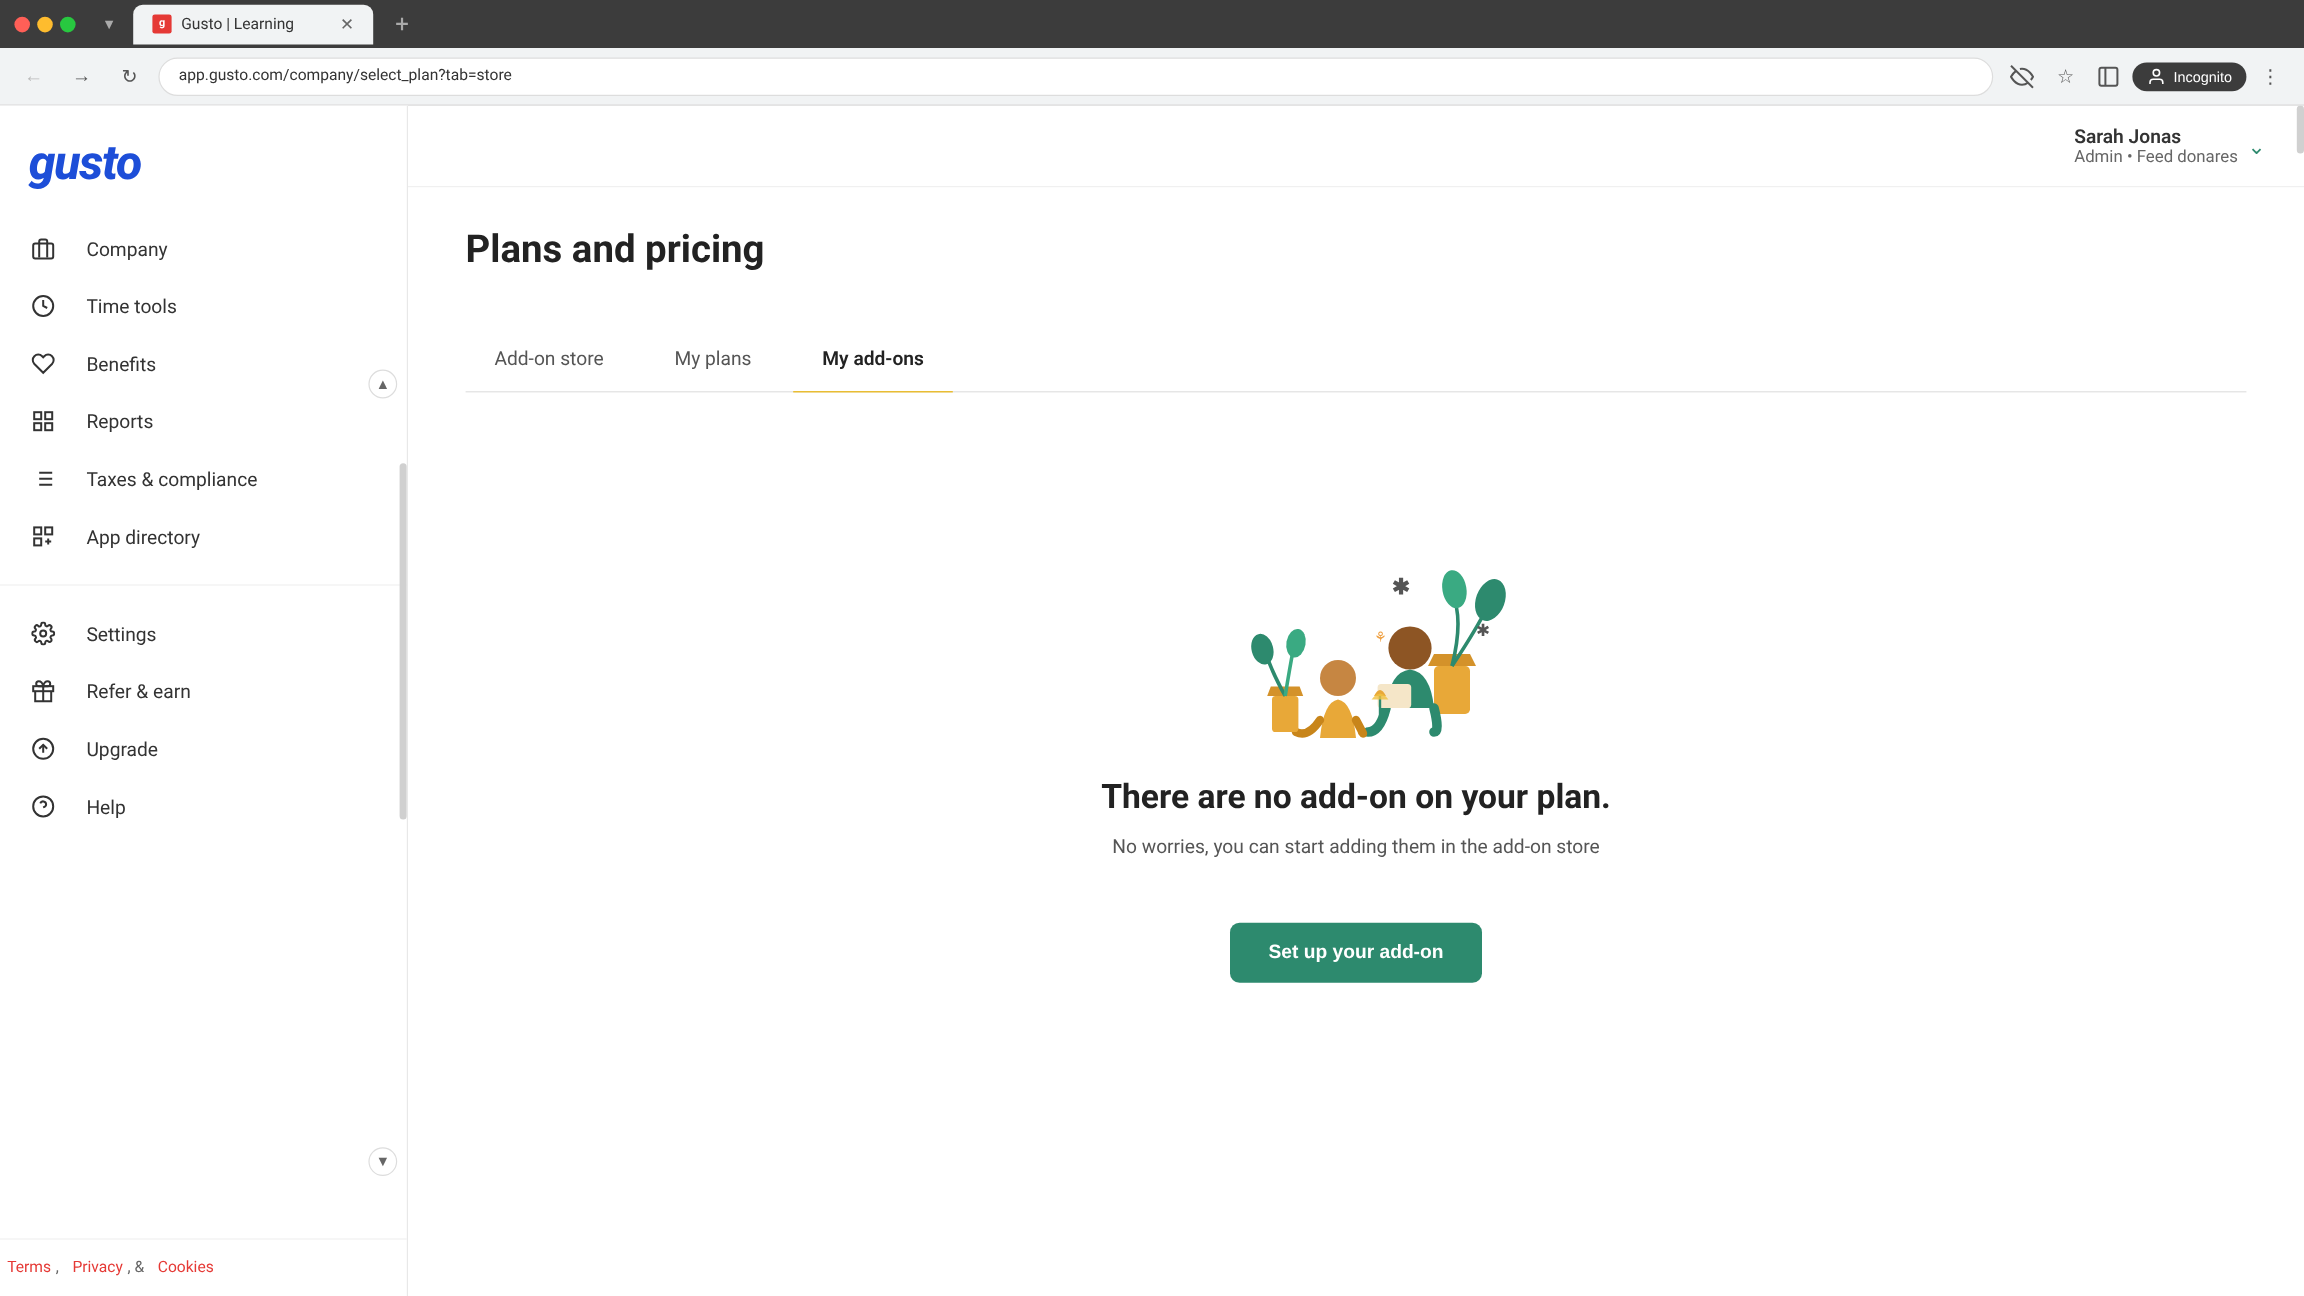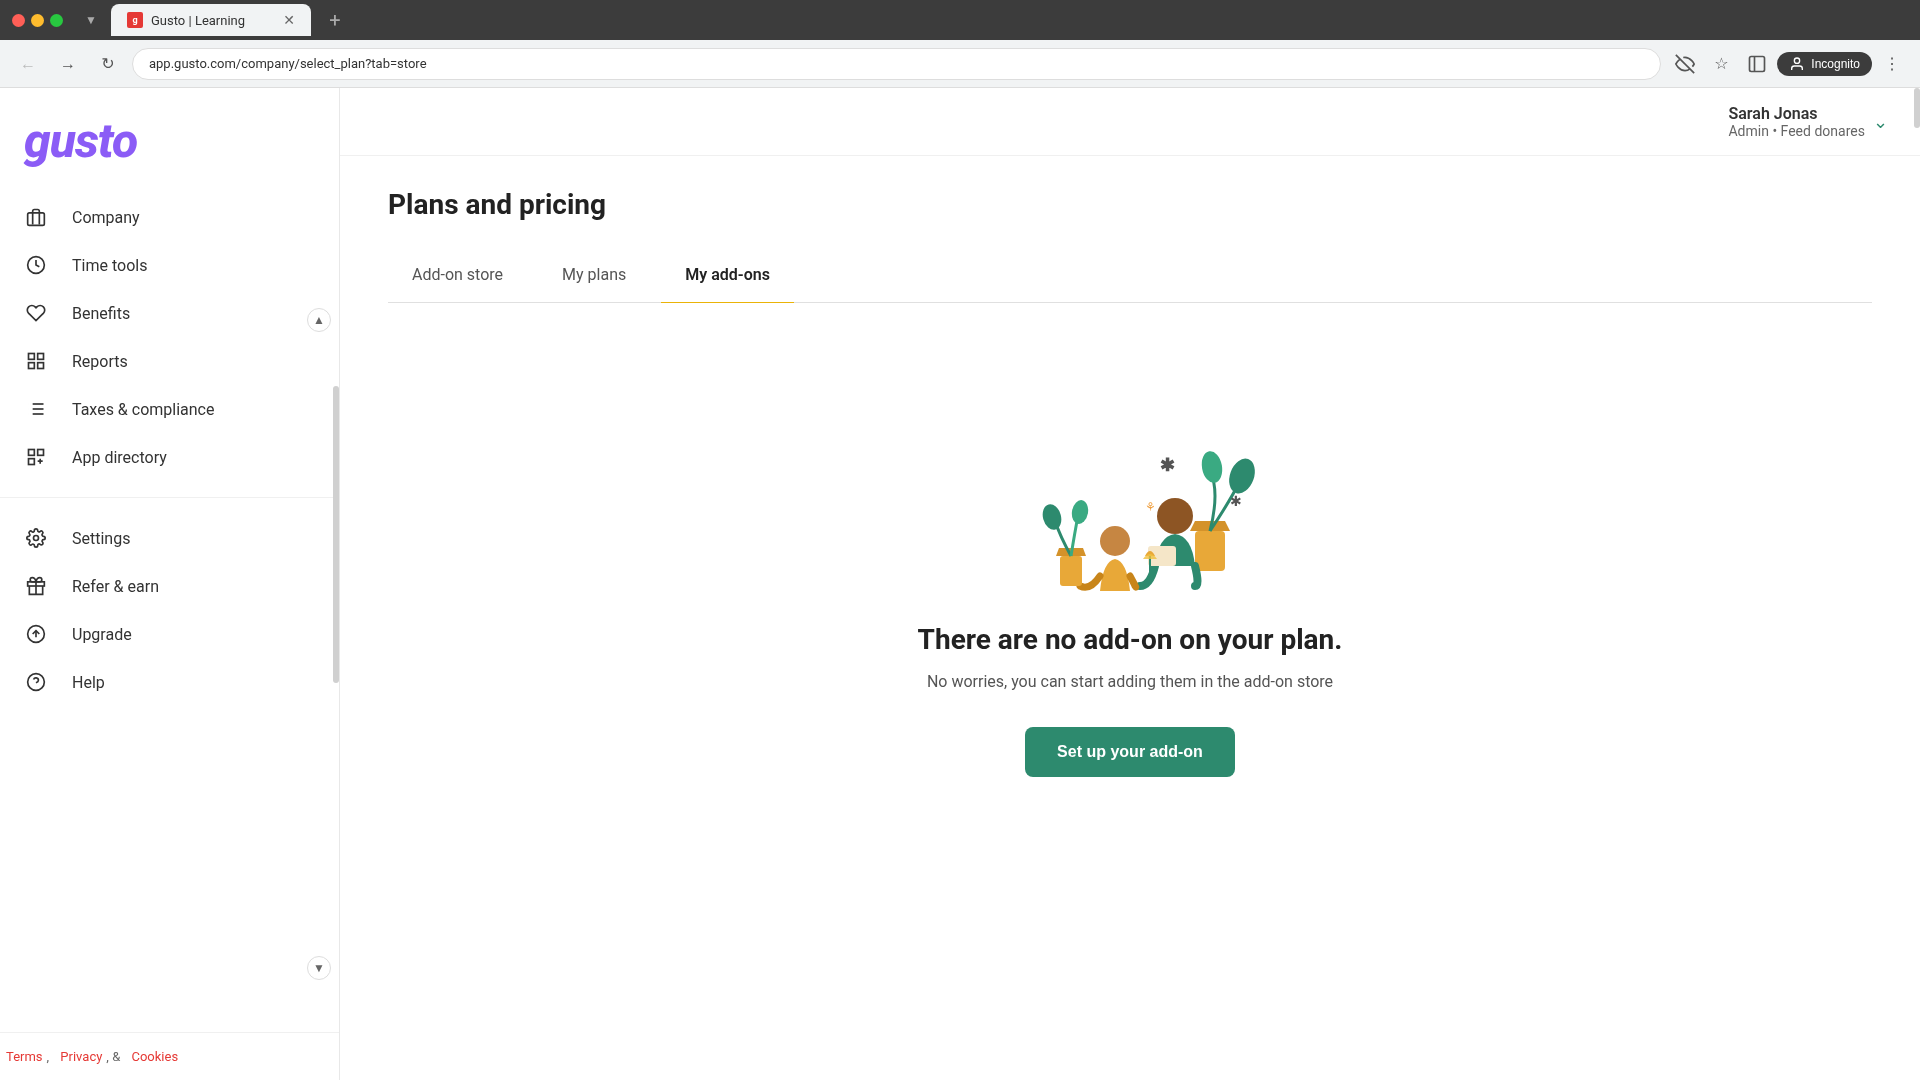--- a/index.html
+++ b/index.html
@@ -28,21 +28,21 @@
     .toolbar-actions { display: flex; align-items: center; gap: 4px; }
     .toolbar-icon-btn { width: 32px; height: 32px; border-radius: 50%; border: none; background: transparent; cursor: pointer; color: #555; font-size: 16px; display: flex; align-items: center; justify-content: center; }
     .incognito-btn { display: flex; align-items: center; gap: 6px; background: #3c3c3c; color: #fff; border: none; border-radius: 16px; padding: 4px 12px; font-size: 12px; cursor: pointer; }
 
     
     .app-layout { display: flex; height: calc(1080px - 88px); background: #fff; }
 
     
     .sidebar { width: 340px; background: #fff; border-right: 1px solid #e8e8e8; display: flex; flex-direction: column; padding-top: 0; position: relative; overflow: hidden; }
     .sidebar-header { padding: 24px 24px 16px; }
-    .gusto-logo { color: #8b5cf6; font-size: 48px; font-weight: 800; font-style: italic; letter-spacing: -1px; }
+    .gusto-logo { color: #1d4ed8; font-size: 40px; font-weight: 800; font-style: italic; letter-spacing: -1px; }
     .sidebar-nav { flex: 1; padding: 8px 0; overflow-y: auto; }
     .nav-item { display: flex; align-items: center; gap: 24px; padding: 12px 24px; cursor: pointer; color: #333; font-size: 16px; border-radius: 0; transition: background 0.15s; }
     .nav-icon { width: 24px; height: 24px; display: flex; align-items: center; justify-content: center; flex-shrink: 0; }
     .nav-label { font-size: 16px; }
     .sidebar-scroll-btn { position: absolute; right: 8px; top: 220px; width: 24px; height: 24px; background: #fff; border: 1px solid #ddd; border-radius: 50%; display: flex; align-items: center; justify-content: center; cursor: pointer; font-size: 12px; color: #666; }
     .sidebar-scroll-down { position: absolute; right: 8px; bottom: 100px; width: 24px; height: 24px; background: #fff; border: 1px solid #ddd; border-radius: 50%; display: flex; align-items: center; justify-content: center; cursor: pointer; font-size: 12px; color: #666; }
     .sidebar-footer { padding: 16px 6px; border-top: 1px solid #f0f0f0; margin-top: 46px; }
     .footer-links { display: flex; gap: 4px; font-size: 13px; }
     .footer-link { color: #e53935; text-decoration: none; }
     .footer-sep { color: #666; }
@@ -56,32 +56,32 @@
 
     
     .top-bar { display: flex; justify-content: flex-end; align-items: center; padding: 16px 32px; border-bottom: 1px solid #f0f0f0; }
     .user-info { display: flex; align-items: center; gap: 8px; cursor: pointer; }
     .user-name { font-size: 16px; font-weight: 600; color: #333; }
     .user-role { font-size: 14px; color: #666; }
     .user-chevron { color: #2d8a6e; font-size: 18px; }
 
     
     .page-content { flex: 1; padding: 32px 48px; overflow-y: auto; }
-    .page-title { font-size: 28px; font-weight: 700; color: #222; margin-bottom: 32px; }
+    .page-title { font-size: 32px; font-weight: 700; color: #222; margin-bottom: 51px; }
 
     
     .tabs { display: flex; gap: 11px; border-bottom: 1px solid #e0e0e0; margin-bottom: 48px; }
     .tab-item { padding: 12px 24px 16px; font-size: 16px; color: #555; cursor: pointer; border-bottom: 3px solid transparent; margin-bottom: -1px; }
     .tab-item.active { color: #222; font-weight: 600; border-bottom: 1px solid #eab308; }
 
     
     .empty-state { display: flex; flex-direction: column; align-items: center; justify-content: center; padding: 40px; }
     .illustration { width: 260px; height: 200px; margin-bottom: 32px; }
     .empty-title { font-size: 28px; font-weight: 700; color: #222; text-align: center; margin-bottom: 16px; }
-    .empty-subtitle { font-size: 16px; color: #555; text-align: center; margin-bottom: 36px; }
+    .empty-subtitle { font-size: 16px; color: #555; text-align: center; margin-bottom: 54px; }
     .cta-button { background: #2d8a6e; color: #fff; border: none; border-radius: 8px; padding: 16px 32px; font-size: 16px; font-weight: 600; cursor: pointer; transition: background 0.15s; }
 
     
     .main-scrolltrack { position: absolute; right: 0; top: 0; width: 6px; height: 100%; background: transparent; }
     .main-scrollthumb { position: absolute; right: 0; top: 0; width: 6px; height: 40px; background: #d0d0d0; border-radius: 3px; }
   </style>
 </head>
 <body>
 
 <div class="browser-chrome">

